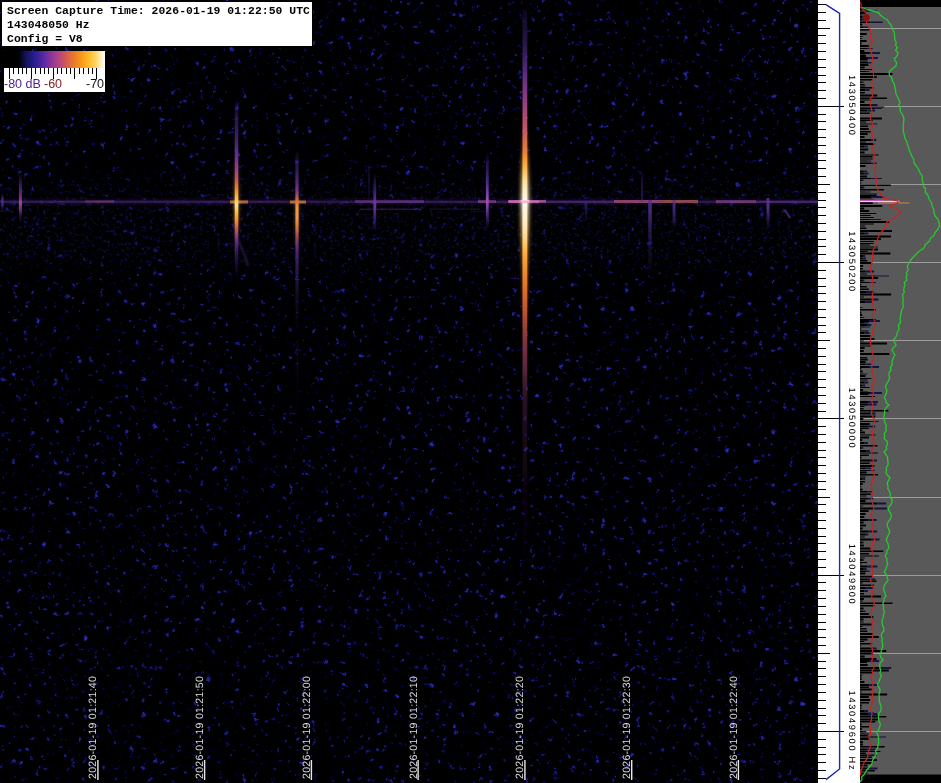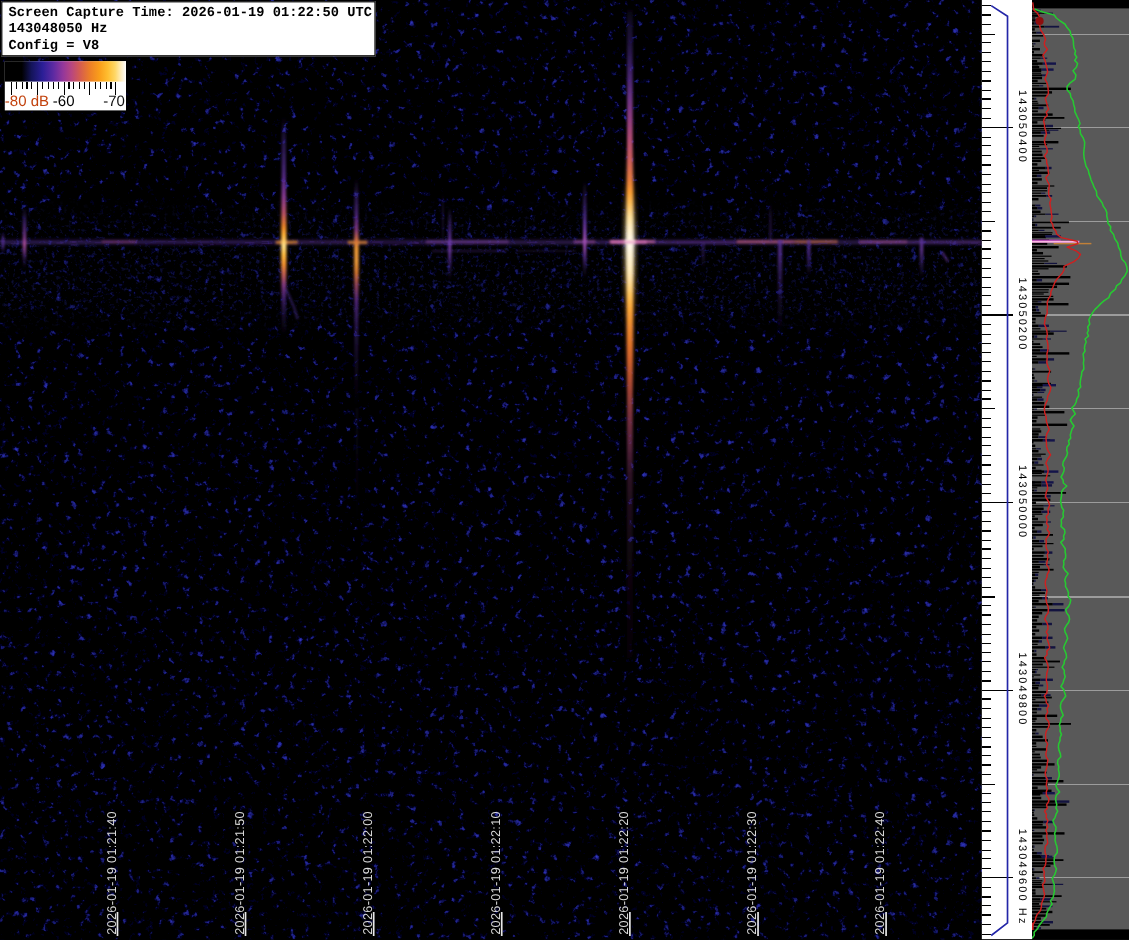--- a/index.html
+++ b/index.html
@@ -374,22 +374,22 @@
         <rect x="57" y="0" width="1" height="6" fill="#000" shape-rendering="crispEdges"></rect>
         <rect x="62" y="0" width="1" height="6" fill="#000" shape-rendering="crispEdges"></rect>
         <rect x="66" y="0" width="1" height="6" fill="#000" shape-rendering="crispEdges"></rect>
         <rect x="70" y="0" width="1" height="11" fill="#000" shape-rendering="crispEdges"></rect>
         <rect x="75" y="0" width="1" height="6" fill="#000" shape-rendering="crispEdges"></rect>
         <rect x="79" y="0" width="1" height="6" fill="#000" shape-rendering="crispEdges"></rect>
         <rect x="84" y="0" width="1" height="6" fill="#000" shape-rendering="crispEdges"></rect>
         <rect x="88" y="0" width="1" height="6" fill="#000" shape-rendering="crispEdges"></rect>
         <rect x="92" y="0" width="1" height="11" fill="#000" shape-rendering="crispEdges"></rect>
       </svg>
-<div style="position:absolute;left:0px;top:26px;font-size:12.5px;color:#c2410c;font-family:'Liberation Sans',sans-serif">-80 dB</div>
-<div style="position:absolute;left:40px;top:26px;font-size:12.5px;color:#000000;font-family:'Liberation Sans',sans-serif">-60</div>
+<div style="position:absolute;left:0px;top:26px;font-size:12.5px;color:#4c1d95;font-family:'Liberation Sans',sans-serif">-80 dB</div>
+<div style="position:absolute;left:40px;top:26px;font-size:12.5px;color:#7f1d1d;font-family:'Liberation Sans',sans-serif">-60</div>
 <div style="position:absolute;left:82px;top:26px;font-size:12.5px;color:#111;font-family:'Liberation Sans',sans-serif">-70</div>
 </div>
 <svg width="42" height="783" style="position:absolute;left:818px;top:0">
 <rect x="0" y="0" width="42" height="783" fill="#fff"></rect>
 <rect x="0" y="4" width="8" height="1" fill="#000" shape-rendering="crispEdges"></rect>
 <rect x="0" y="12" width="8" height="1" fill="#000" shape-rendering="crispEdges"></rect>
 <rect x="0" y="20" width="8" height="1" fill="#000" shape-rendering="crispEdges"></rect>
 <rect x="0" y="28" width="11.5" height="1" fill="#000" shape-rendering="crispEdges"></rect>
 <rect x="0" y="35" width="8" height="1" fill="#000" shape-rendering="crispEdges"></rect>
 <rect x="0" y="43" width="8" height="1" fill="#000" shape-rendering="crispEdges"></rect>

